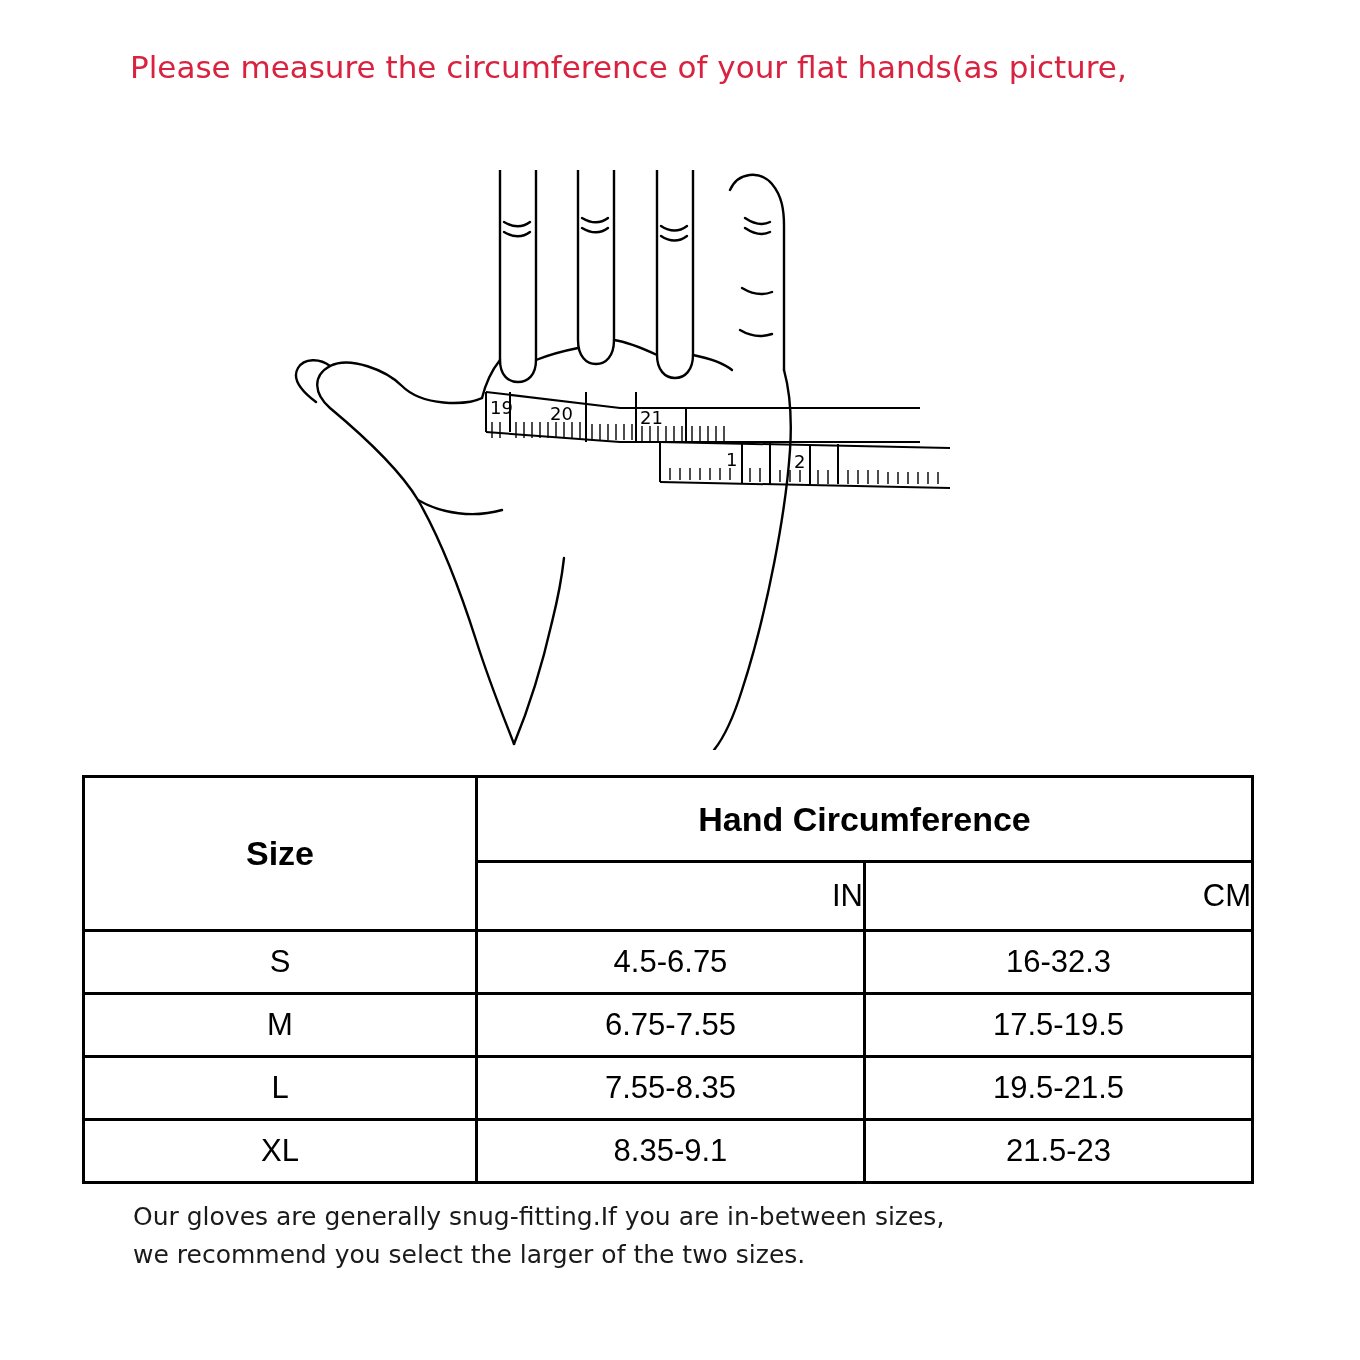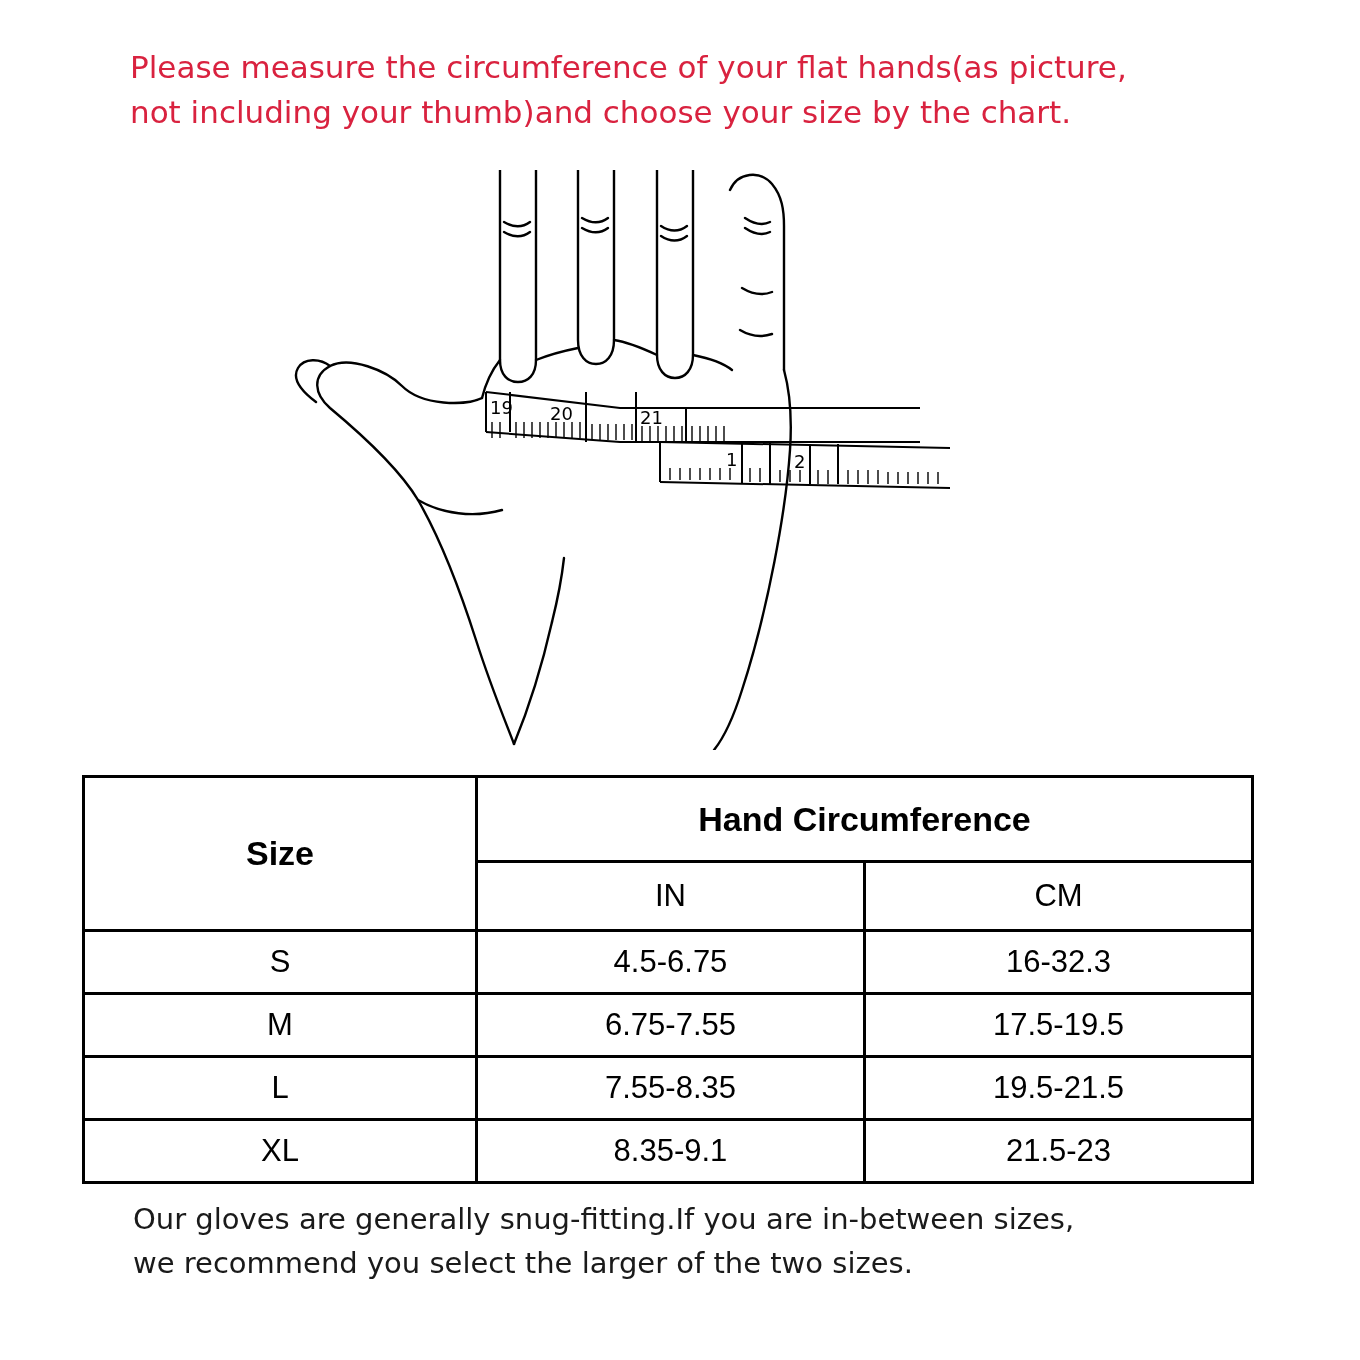--- a/index.html
+++ b/index.html
@@ -64,52 +64,52 @@
     padding: 0;
   }
   .size-table .row-head td {
     height: 82px;
     font-size: 34px;
     font-weight: bold;
   }
   .size-table .row-unit td {
     height: 66px;
     font-size: 31px;
+    text-align: right;
   }
   .size-table .row-data td {
     height: 60px;
     font-size: 31px;
   }
   .col-size { width: 390px; }
   .col-in { width: 390px; }
   .col-cm { width: 392px; }
 
   
   .footer-note {
     position: absolute;
     top: 1185px;
     left: 133px;
     width: 1110px;
     color: #1a1a1a;
-    font-size: 29px;
+    font-size: 25px;
     line-height: 1.5;
     font-family: "DejaVu Sans", sans-serif;
   }
   .footer-note div {
     white-space: nowrap;
   }
 </style>
 </head>
 <body>
 
 <div class="page">
 
   <div class="instruction">
     <div>Please measure the circumference of your flat hands(as picture,</div>
-    <div>not including your thumb)and choose your size by the chart.</div>
   </div>
 
   <div class="hand-wrap">
     <svg width="660" height="580" viewBox="0 0 660 580" fill="none" xmlns="http://www.w3.org/2000/svg">
       <g stroke="#000000" stroke-width="2.4" fill="none" stroke-linecap="round" stroke-linejoin="round">
 
         <path d="M210 0 L210 190 C210 205 218 212 228 212 C238 212 246 205 246 190 L246 0"></path>
 
         <path d="M288 0 L288 170 C288 186 296 194 306 194 C316 194 324 186 324 170 L324 0"></path>
 

